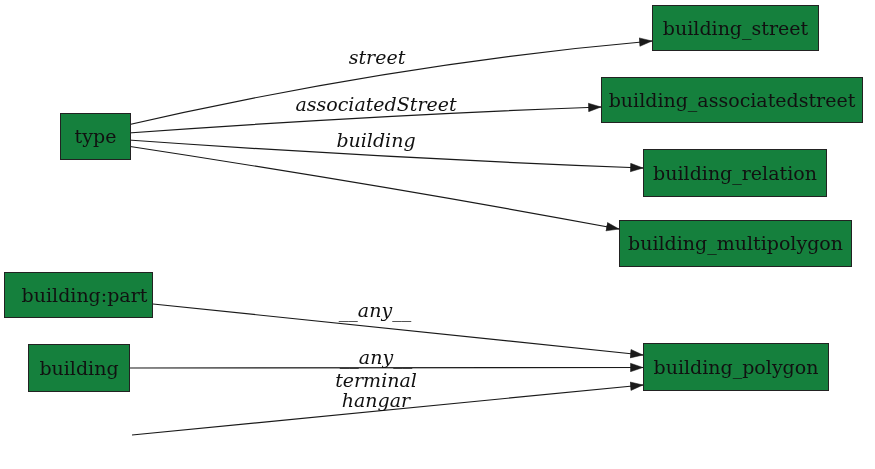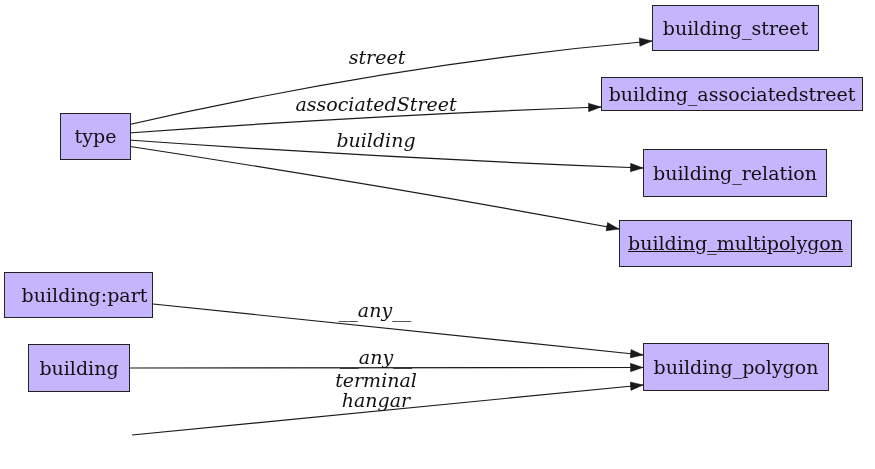--- a/index.html
+++ b/index.html
@@ -25,21 +25,21 @@
   }
   #edges-svg path.edge {
     fill: none;
     stroke: #1a1a1a;
     stroke-width: 1.2;
   }
   .node {
     position: absolute;
     box-sizing: border-box;
     border: 1px solid #222222;
-    background: #c4b5fd;
+    background: #15803d;
     display: flex;
     align-items: center;
     justify-content: center;
     font-size: 19px;
     line-height: 1;
     white-space: nowrap;
     text-align: right;
   }
   .edge-label {
     position: absolute;
@@ -77,27 +77,27 @@
   <div class="node" style="left:4px;   top:272px; width:149px; height:46px;padding-left:12px;">
     <span>building:part</span>
   </div>
   <div class="node" style="left:28px;  top:344px; width:102px; height:48px;">
     <span>building</span>
   </div>
 
   <div class="node" style="left:652px; top:5px;   width:167px; height:46px;">
     <span>building_street</span>
   </div>
-  <div class="node" style="left:601px; top:77px;  width:262px; height:34px;">
+  <div class="node" style="left:601px; top:77px;  width:262px; height:46px;">
     <span>building_associatedstreet</span>
   </div>
   <div class="node" style="left:643px; top:149px; width:184px; height:48px;">
     <span>building_relation</span>
   </div>
-  <div class="node" style="left:619px; top:220px; width:233px; height:47px;text-decoration:underline;">
+  <div class="node" style="left:619px; top:220px; width:233px; height:47px;">
     <span>building_multipolygon</span>
   </div>
   <div class="node" style="left:643px; top:343px; width:186px; height:48px;">
     <span>building_polygon</span>
   </div>
 
   <span class="edge-label" style="left:377px; top:57px;">street</span>
   <span class="edge-label" style="left:376px; top:104px;">associatedStreet</span>
   <span class="edge-label" style="left:376px; top:140px;">building</span>
   <span class="edge-label" style="left:375px; top:310px;">__any__</span>

